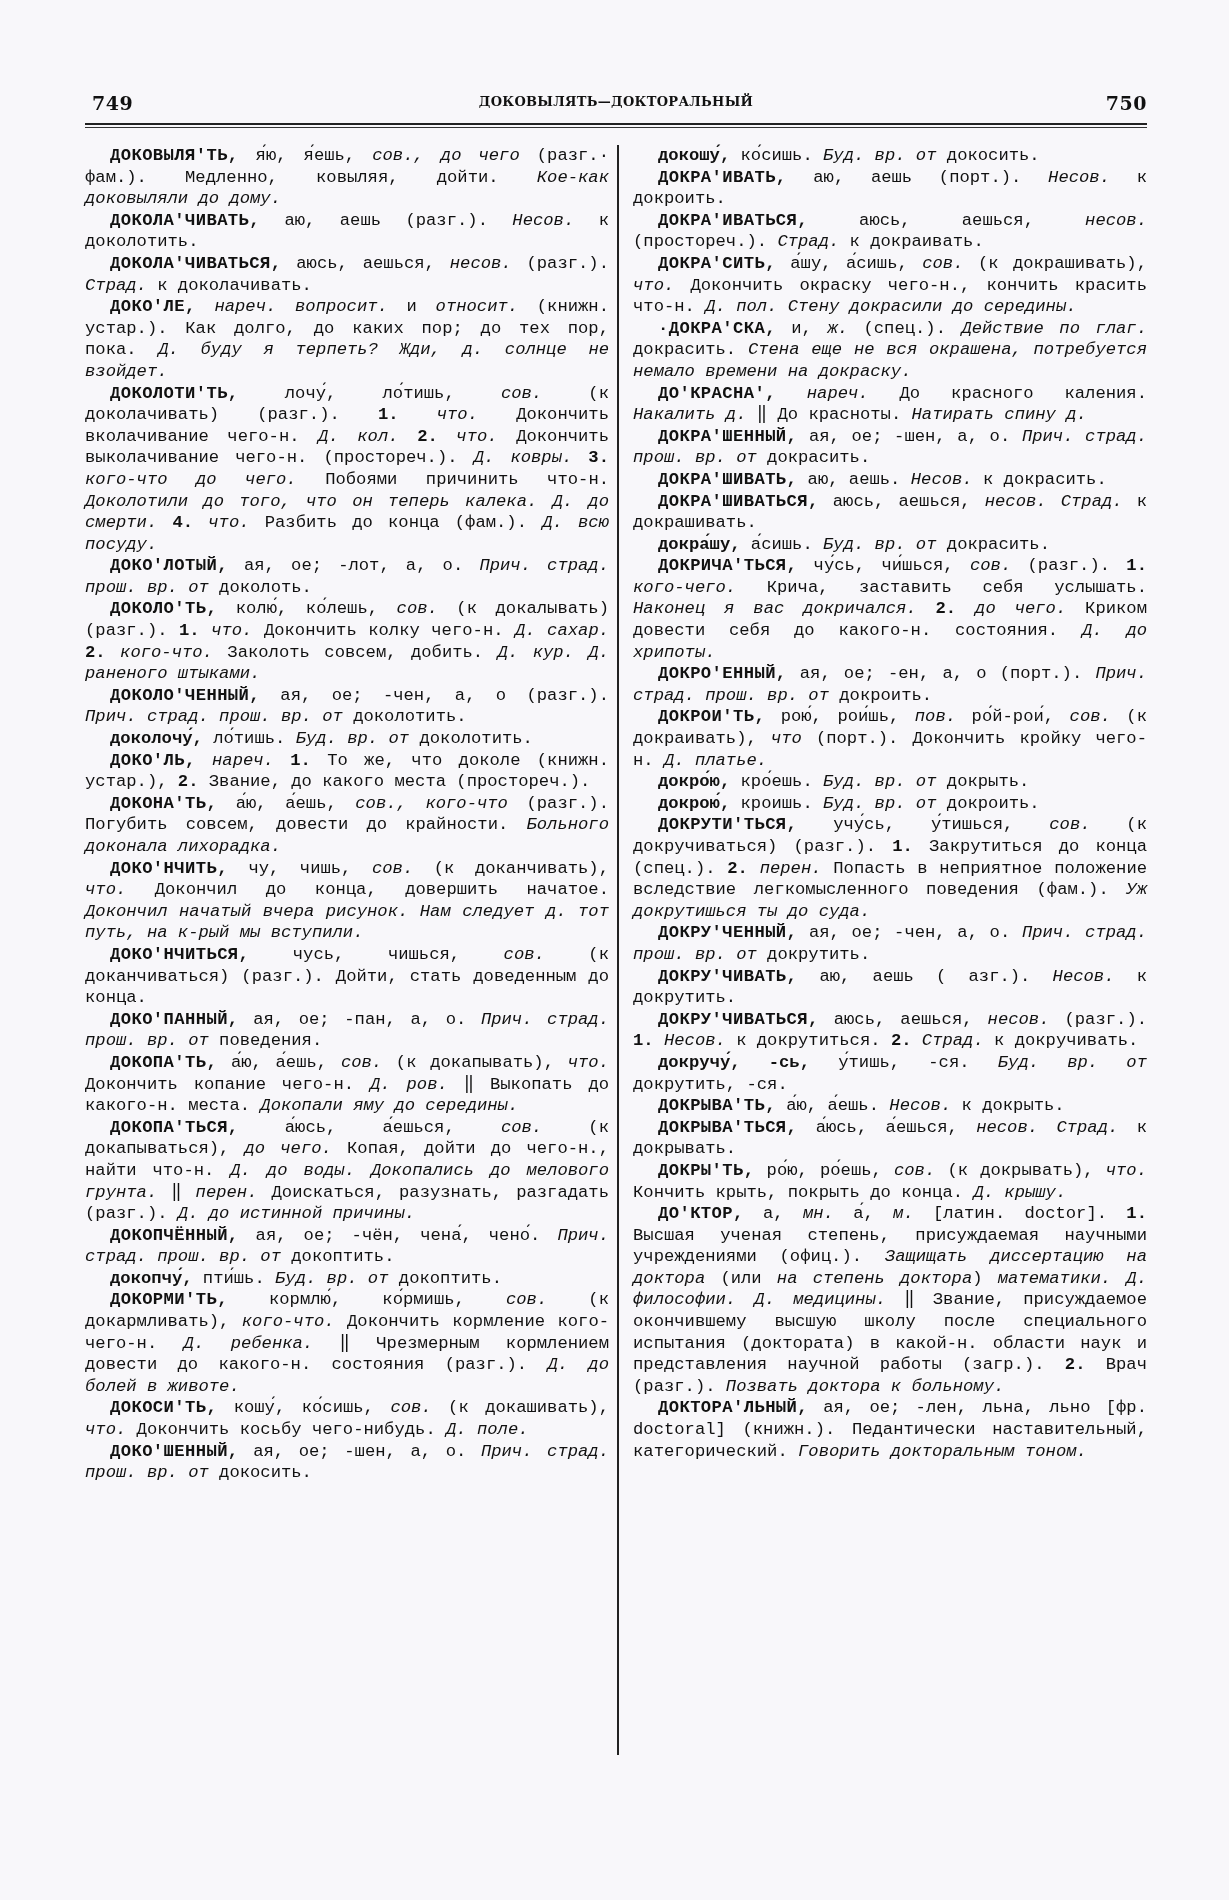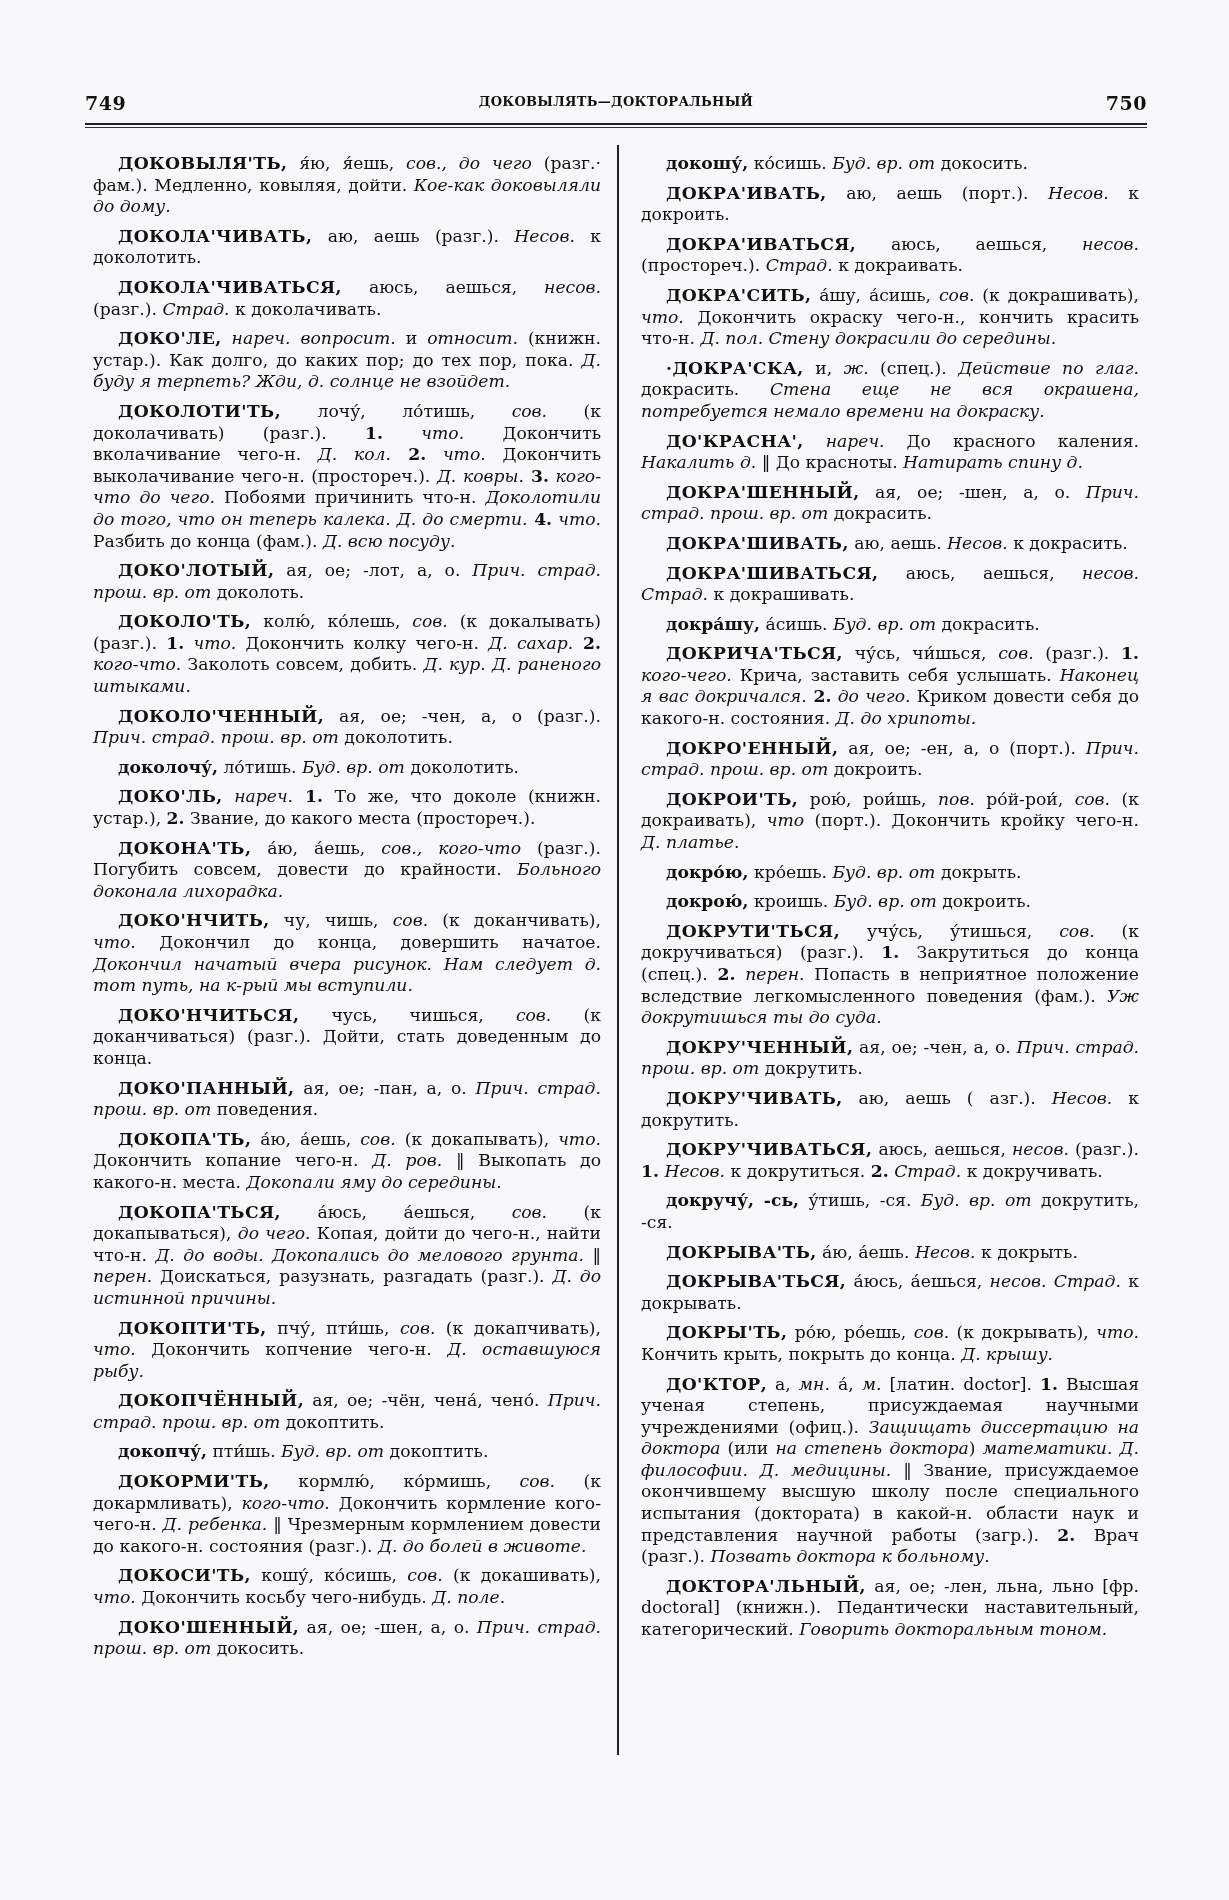--- a/index.html
+++ b/index.html
@@ -5,40 +5,40 @@
   html, body { margin:0; padding:0; }
   body {
     width:1229px; height:1900px; background:#f8f7fa; color:#111;
     font-family:"DejaVu Serif", "Liberation Serif", serif;
     position:relative; overflow:hidden;
   }
   .header {
     position:absolute; left:85px; top:92px; width:1062px; height:30px;
   }
   .pg { position:absolute; top:0; font-weight:bold; font-size:19px; letter-spacing:0.5px; }
-  .pg.left { left:0; }
+  .pg.left { left:7px; }
   .pg.right { right:0; }
   .running-title {
     position:absolute; left:0; right:0; top:2px; text-align:center;
     font-weight:bold; font-size:13px; letter-spacing:0.3px;
   }
   .rule {
     position:absolute; left:85px; top:123px; width:1062px; height:2px;
     border-top:2px solid #222; border-bottom:1px solid #333;
   }
   .divider {
     position:absolute; left:617px; top:145px; width:2px; height:1610px; background:#222;
   }
   .col {
     position:absolute; top:145px; font-size:17.2px; line-height:21.6px;
     text-align:justify; hyphens:manual;
   }
   .col.left { left:85px; width:524px; }
   .col.right { left:633px; width:514px; }
-  .entry { text-indent:25px; margin:8px; }
+  .entry { text-indent:25px; margin:0;font-family:Liberation Mono, monospace; }
   .hw { font-weight:bold; letter-spacing:0.4px; }
   .hw-small { font-weight:bold; }
   .it { font-style:italic; }
   .b { font-weight:bold; }
 </style>
 </head>
 <body>
 
 <div class="header">
   <span class="pg left">749</span>
@@ -57,21 +57,20 @@
     <p class="entry"><span class="hw">ДОКОЛО'ТЬ,</span><span> колю́, ко́лешь, </span><span class="it">сов.</span><span> (к докалывать) (разг.). </span><span class="b">1.</span><span class="it"> что.</span><span> Докончить колку чего-н. </span><span class="it">Д. сахар.</span><span class="b"> 2.</span><span class="it"> кого-что.</span><span> Заколоть совсем, добить. </span><span class="it">Д. кур. Д. раненого штыками.</span></p>
     <p class="entry"><span class="hw">ДОКОЛО'ЧЕННЫЙ,</span><span> ая, ое; -чен, а, о (разг.). </span><span class="it">Прич. страд. прош. вр. от</span><span> доколотить.</span></p>
     <p class="entry"><span class="hw-small">доколочу́,</span><span> ло́тишь. </span><span class="it">Буд. вр. от</span><span> доколотить.</span></p>
     <p class="entry"><span class="hw">ДОКО'ЛЬ,</span><span class="it"> нареч.</span><span class="b"> 1.</span><span> То же, что доколе (книжн. устар.), </span><span class="b">2.</span><span> Звание, до какого места (простореч.).</span></p>
     <p class="entry"><span class="hw">ДОКОНА'ТЬ,</span><span> а́ю, а́ешь, </span><span class="it">сов., кого-что</span><span> (разг.). Погубить совсем, довести до крайности. </span><span class="it">Больного доконала лихорадка.</span></p>
     <p class="entry"><span class="hw">ДОКО'НЧИТЬ,</span><span> чу, чишь, </span><span class="it">сов.</span><span> (к доканчивать), </span><span class="it">что.</span><span> Докончил до конца, довершить начатое. </span><span class="it">Докончил начатый вчера рисунок. Нам следует д. тот путь, на к-рый мы вступили.</span></p>
     <p class="entry"><span class="hw">ДОКО'НЧИТЬСЯ,</span><span> чусь, чишься, </span><span class="it">сов.</span><span> (к доканчиваться) (разг.). Дойти, стать доведенным до конца.</span></p>
     <p class="entry"><span class="hw">ДОКО'ПАННЫЙ,</span><span> ая, ое; -пан, а, о. </span><span class="it">Прич. страд. прош. вр. от</span><span> поведения.</span></p>
     <p class="entry"><span class="hw">ДОКОПА'ТЬ,</span><span> а́ю, а́ешь, </span><span class="it">сов.</span><span> (к докапывать), </span><span class="it">что.</span><span> Докончить копание чего-н. </span><span class="it">Д. ров.</span><span> ‖ Выкопать до какого-н. места. </span><span class="it">Докопали яму до середины.</span></p>
     <p class="entry"><span class="hw">ДОКОПА'ТЬСЯ,</span><span> а́юсь, а́ешься, </span><span class="it">сов.</span><span> (к докапываться), </span><span class="it">до чего.</span><span> Копая, дойти до чего-н., найти что-н. </span><span class="it">Д. до воды. Докопались до мелового грунта.</span><span> ‖ </span><span class="it">перен.</span><span> Доискаться, разузнать, разгадать (разг.). </span><span class="it">Д. до истинной причины.</span></p>
-    <p class="entry"><span class="hw">ДОКОПТИ'ТЬ,</span><span> пчу́, пти́шь, </span><span class="it">сов.</span><span> (к докапчивать), </span><span class="it">что.</span><span> Докончить копчение чего-н. </span><span class="it">Д. оставшуюся рыбу.</span></p>
     <p class="entry"><span class="hw">ДОКОПЧЁННЫЙ,</span><span> ая, ое; -чён, чена́, чено́. </span><span class="it">Прич. страд. прош. вр. от</span><span> докоптить.</span></p>
     <p class="entry"><span class="hw-small">докопчу́,</span><span> пти́шь. </span><span class="it">Буд. вр. от</span><span> докоптить.</span></p>
     <p class="entry"><span class="hw">ДОКОРМИ'ТЬ,</span><span> кормлю́, ко́рмишь, </span><span class="it">сов.</span><span> (к докармливать), </span><span class="it">кого-что.</span><span> Докончить кормление кого-чего-н. </span><span class="it">Д. ребенка.</span><span> ‖ Чрезмерным кормлением довести до какого-н. состояния (разг.). </span><span class="it">Д. до болей в животе.</span></p>
     <p class="entry"><span class="hw">ДОКОСИ'ТЬ,</span><span> кошу́, ко́сишь, </span><span class="it">сов.</span><span> (к докашивать), </span><span class="it">что.</span><span> Докончить косьбу чего-нибудь. </span><span class="it">Д. поле.</span></p>
     <p class="entry"><span class="hw">ДОКО'ШЕННЫЙ,</span><span> ая, ое; -шен, а, о. </span><span class="it">Прич. страд. прош. вр. от</span><span> докосить.</span></p>
   </div>
 <div class="divider"></div>
 <div class="col right">
     <p class="entry"><span class="hw-small">докошу́,</span><span> ко́сишь. </span><span class="it">Буд. вр. от</span><span> докосить.</span></p>
     <p class="entry"><span class="hw">ДОКРА'ИВАТЬ,</span><span> аю, аешь (порт.). </span><span class="it">Несов.</span><span> к докроить.</span></p>

